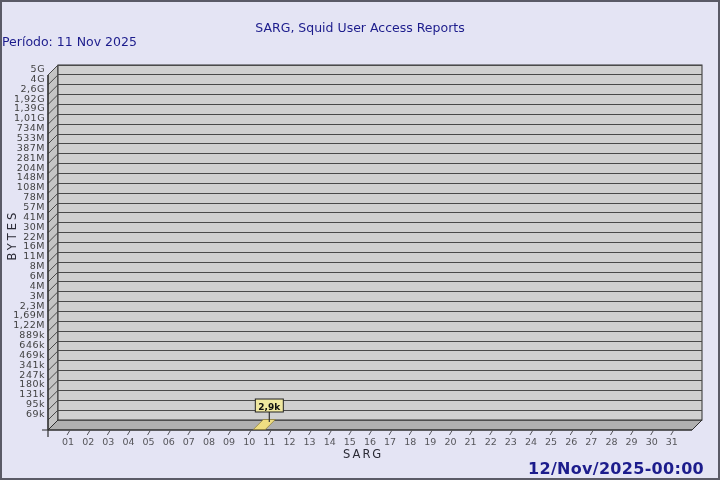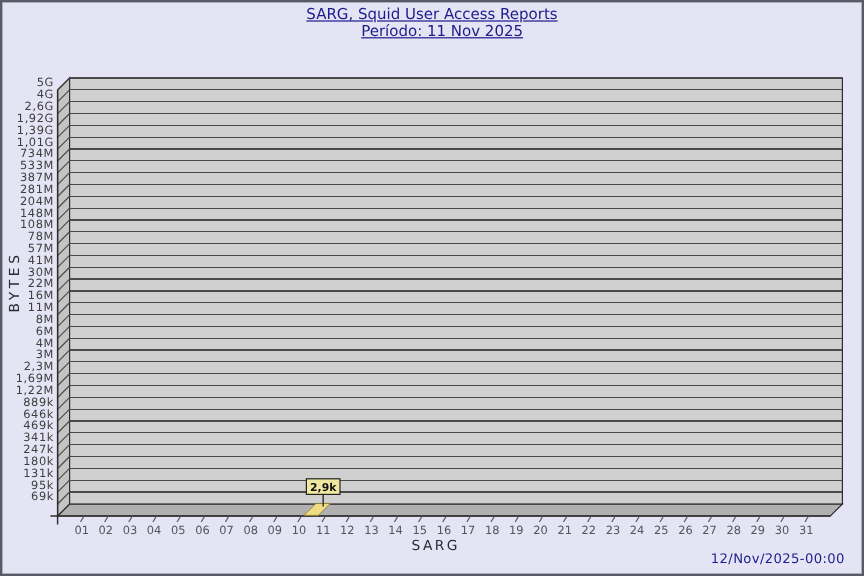--- a/index.html
+++ b/index.html
@@ -2,31 +2,31 @@
 <html><head>
 <meta charset="utf-8">
 <style>
   html,body{margin:0;padding:0;background:#fff;}
   .frame{
     position:relative;width:716px;height:476px;
     background:#e4e4f4;border:2px solid #5a5a66;
     font-family:"DejaVu Sans","Liberation Sans",sans-serif;
     overflow:hidden;
   }
-  .hdr{position:absolute;top:3px;left:0;width:100%;color:#1c1c8c;
-       font-size:12.5px;line-height:13.5px;text-decoration:underline;}
+  .hdr{position:absolute;top:19px;left:0;width:100%;color:#1c1c8c;
+       font-size:12.5px;line-height:13.5px;}
   .hdr .t{text-align:center;}
-  .hdr .s{margin-left:299px;}
+  .hdr .s{}
   #chart{position:absolute;top:0;left:0;
          font-family:"DejaVu Sans","Liberation Sans",sans-serif;}
   .ylab{position:absolute;left:-20px;top:226px;width:60px;text-align:center;
         transform:rotate(-90deg);font-size:11.5px;letter-spacing:3px;color:#2a2a35;}
   .xlab{position:absolute;left:341px;top:445px;font-size:11.5px;
         letter-spacing:2px;color:#2a2a35;}
-  .ts{position:absolute;right:14px;top:457px;font-size:11px;font-weight:normal;
+  .ts{position:absolute;right:14px;top:457px;font-size:16px;font-weight:bold;
       letter-spacing:0.3px;color:#1c1c8c;}
 </style>
 </head>
 <body>
 
 <div class="frame">
 
   <div class="hdr">
     <div class="t">SARG, Squid User Access Reports</div>
     <div class="s">Período: 11 Nov 2025</div>

